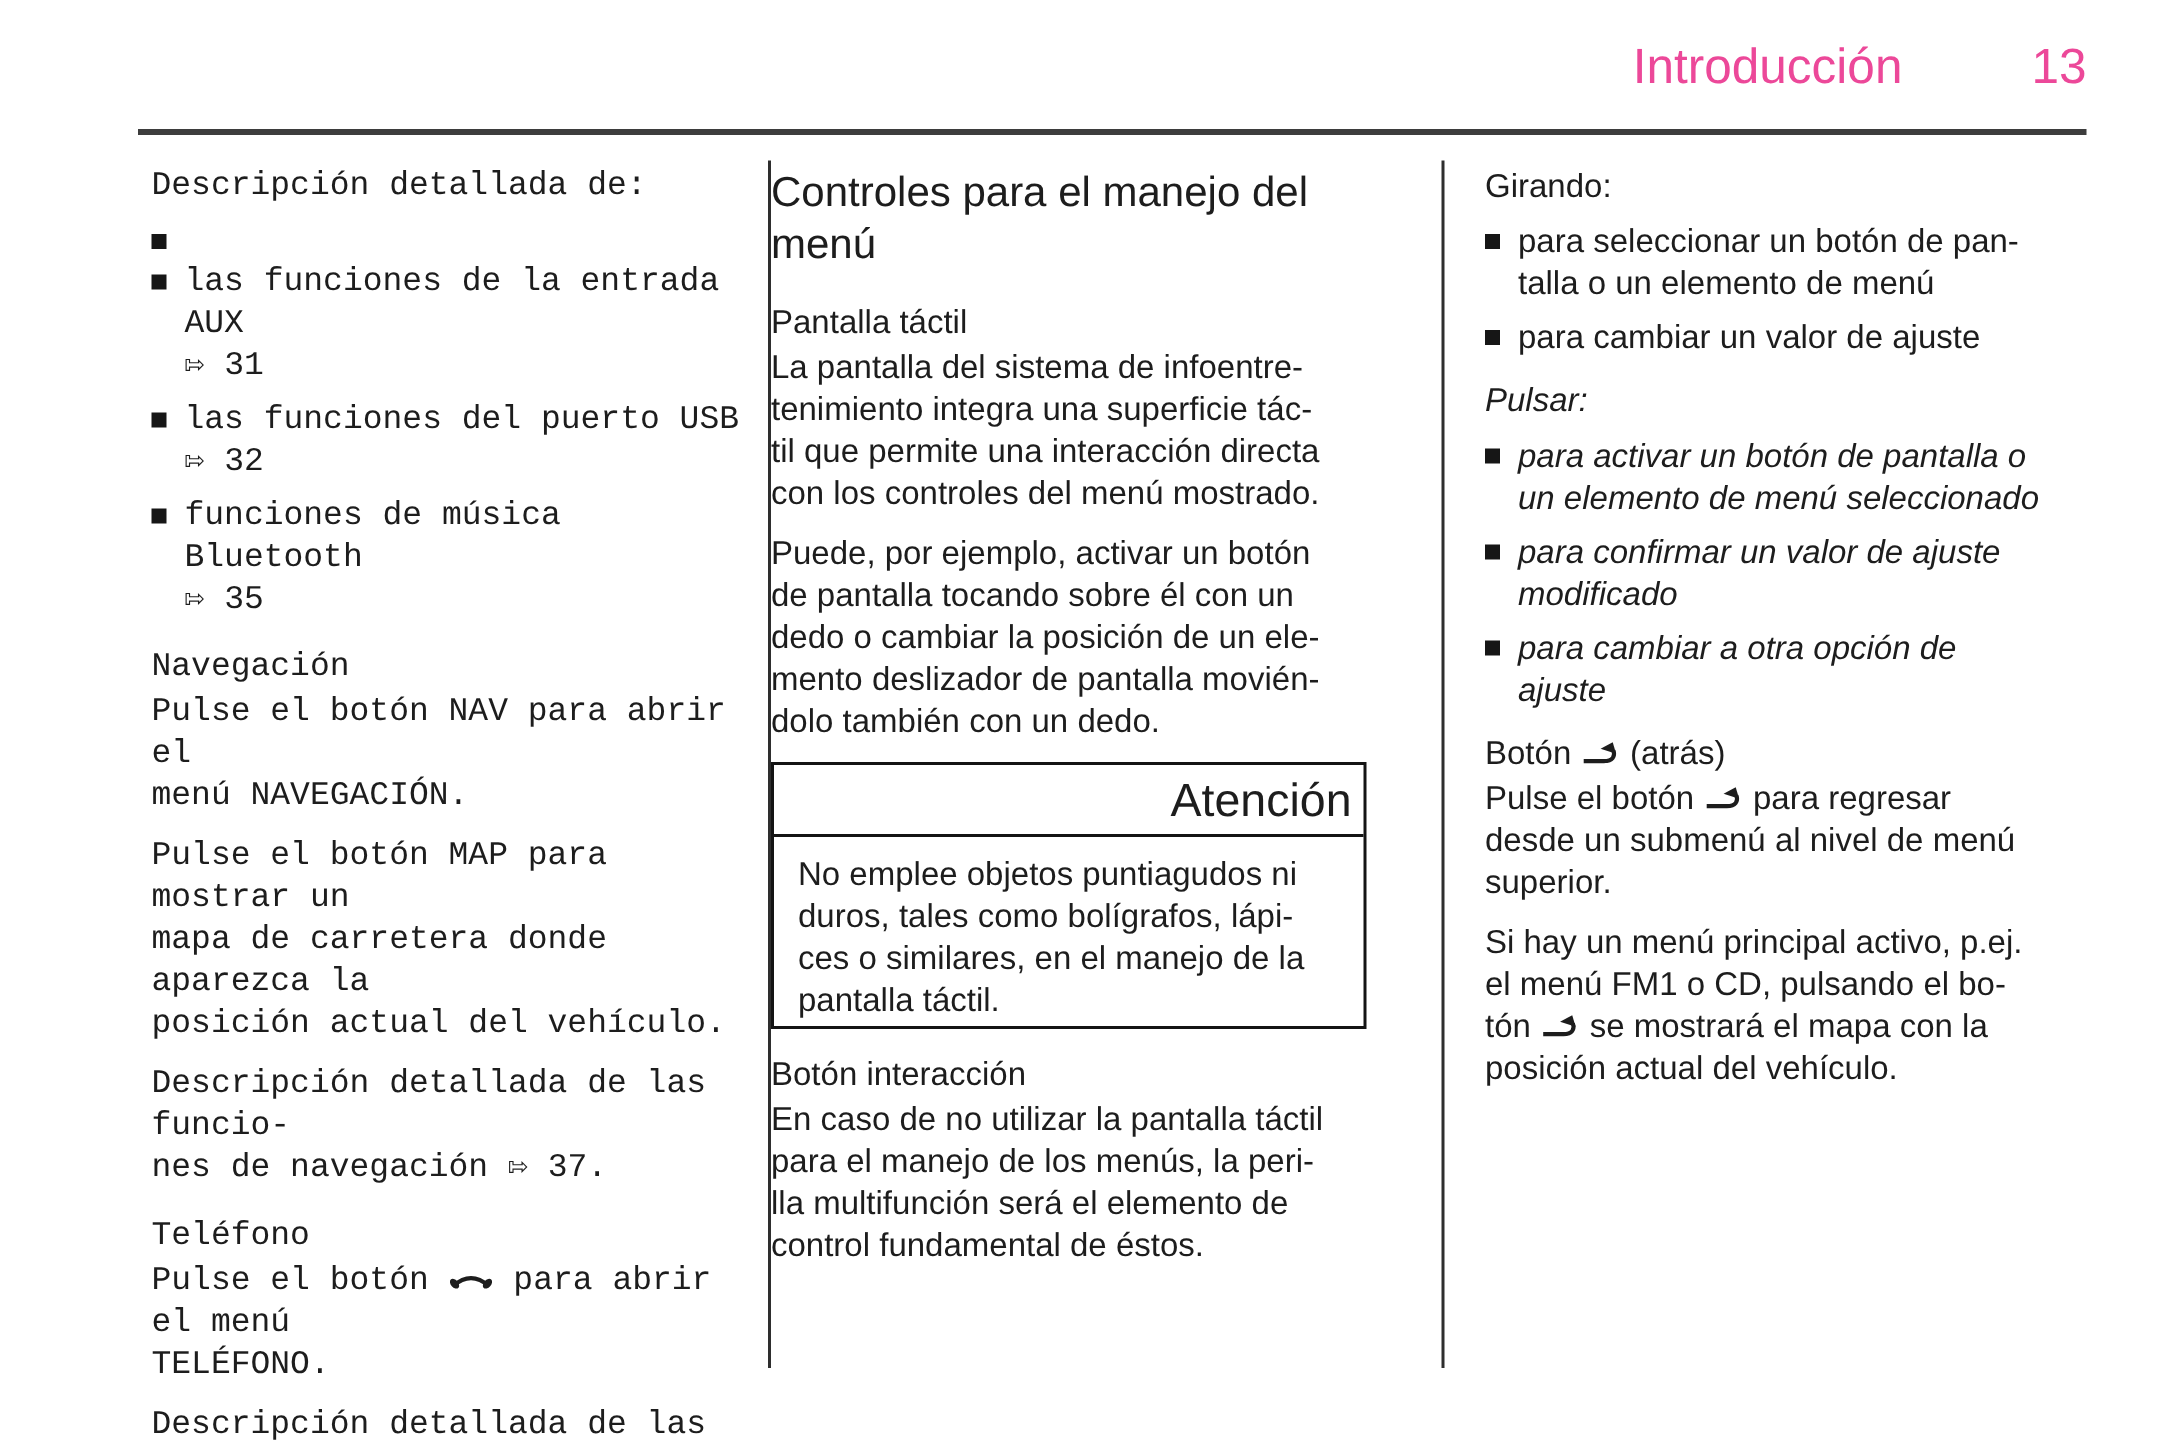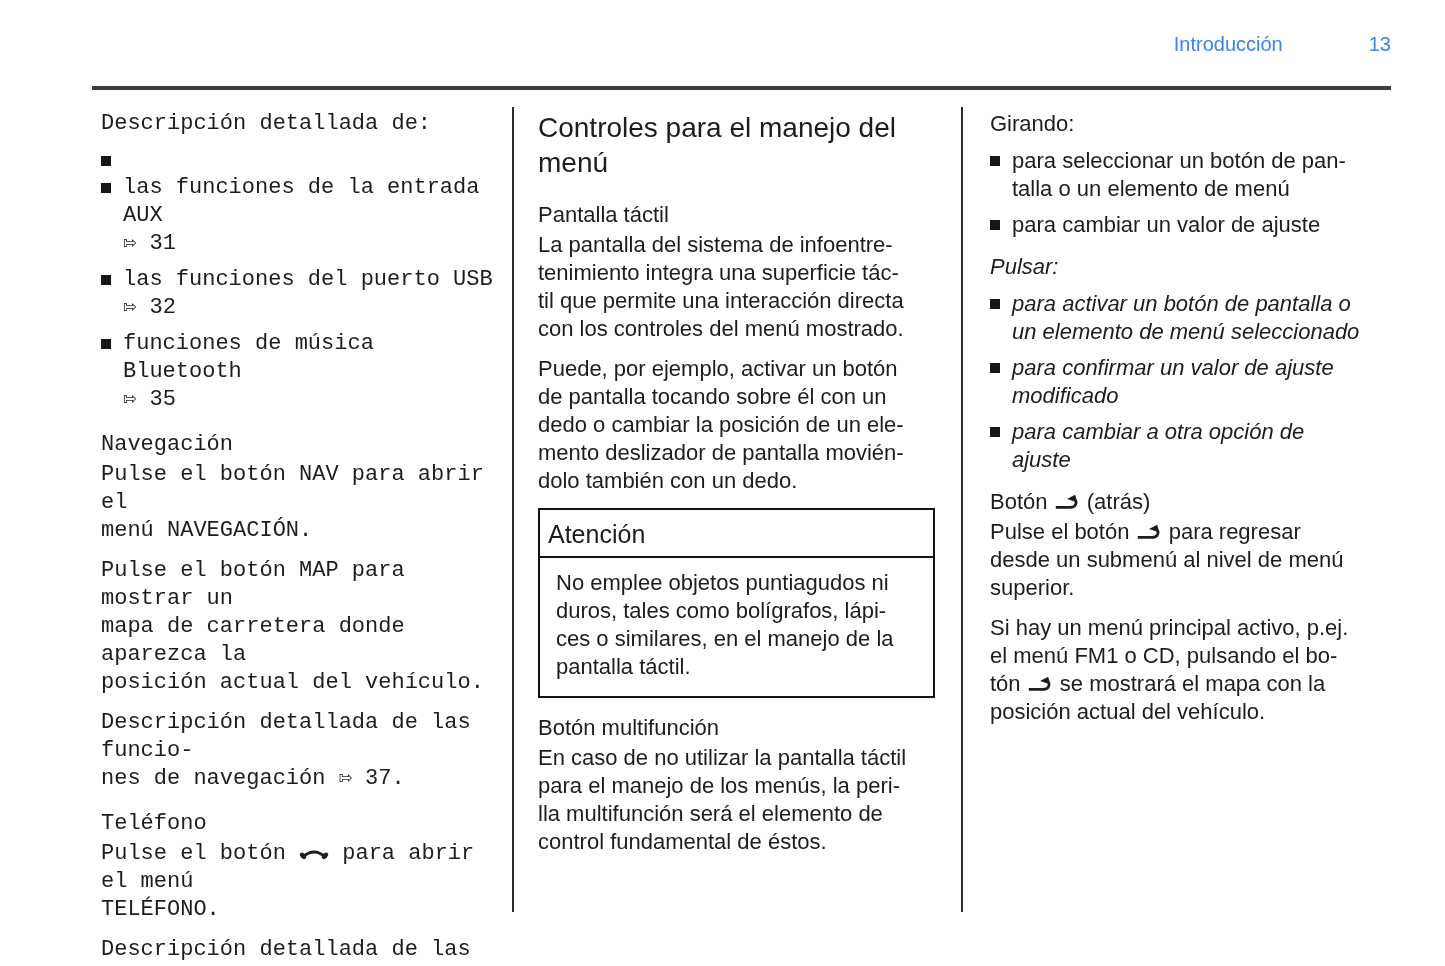--- a/index.html
+++ b/index.html
@@ -1,47 +1,47 @@
 <!DOCTYPE html>
 <html lang="es"><head>
 <meta charset="utf-8">
 <style>
   html,body{margin:0;padding:0;background:#ffffff;}
   .page{
     position:relative;width:1445px;height:966px;background:#ffffff;overflow:hidden;
     font-family:"Liberation Sans","DejaVu Sans",sans-serif;color:#1d1d1d;
   }
   
-  .hdr{position:absolute;top:27px;left:92px;right:54px;display:flex;justify-content:flex-end;align-items:baseline;gap:86px;font-size:20px;line-height:34px;color:#3b82f6;}
+  .hdr{position:absolute;top:27px;left:92px;right:54px;display:flex;justify-content:flex-end;align-items:baseline;gap:86px;font-size:33px;line-height:34px;color:#ec4899;}
   .hdr-rule{position:absolute;top:86px;left:92px;width:1299px;height:4px;background:#3d3d3d;}
   
   .vdiv{position:absolute;top:107px;height:805px;width:2px;background:#2e2e2e;}
   .vdiv.d1{left:512px;}
   .vdiv.d2{left:961px;}
   
   .col{position:absolute;top:110px;font-size:22px;line-height:28px;}
   .col1{left:101px;width:398px;font-family:Liberation Mono, monospace;}
-  .col2{left:538px;width:397px;}
+  .col2{left:514px;width:397px;}
   .col3{left:990px;width:420px;}
   .t{white-space:pre-line;}
   h1,h2,p,ul{margin:0;padding:0;font-weight:normal;}
   h1{font-size:28px;line-height:35px;}
   h2{font-size:22px;line-height:28px;}
   p{margin-top:12px;}
   .sec{margin-top:17px;}
   .sec > h2 + p{margin-top:2px;}
   .sec-tight{margin-top:13px;font-style:italic;}
   ul.sq-list{list-style:none;margin-top:9px;}
   ul.sq-list li{display:flex;margin-bottom:8px;}
   ul.sq-list li:last-child{margin-bottom:0;}
   .sq{flex:0 0 auto;width:10px;height:10px;background:#161616;margin:9px 12px 0 0;}
   
   .caution{margin-top:13px;border:2px solid #141414;background:#ffffff;}
-  .caution-title{border-bottom:2px solid #141414;text-align:left;font-size:25px;line-height:30px;padding:9px 8px 7px 8px;}
-  .caution-body{padding:11px 16px 15px 16px;}
+  .caution-title{border-bottom:2px solid #141414;text-align:right;font-size:31px;line-height:30px;padding:9px 8px 7px 8px;}
+  .caution-body{padding:11px 16px 3px 16px;}
   svg.inline-sym{vertical-align:-2px;}
 </style>
 </head>
 <body>
 
 <div class="page">
 
   <div class="hdr">
     <span>Introducción</span>
     <span>13</span>
@@ -117,21 +117,21 @@
 
     <div class="caution">
       <div class="caution-title t">Atención</div>
       <div class="caution-body t">No emplee objetos puntiagudos ni
 duros, tales como bolígrafos, lápi-
 ces o similares, en el manejo de la
 pantalla táctil.</div>
     </div>
 
     <div class="sec" style="margin-top:16px">
-      <h2 class="t">Botón multifunción</h2>
+      <h2 class="t">Botón interacción</h2>
       <p class="t">En caso de no utilizar la pantalla táctil
 para el manejo de los menús, la peri-
 lla multifunción será el elemento de
 control fundamental de éstos.</p>
     </div>
   </div>
 
   <div class="col col3">
     <div>
       <h2 class="t">Girando:</h2>

